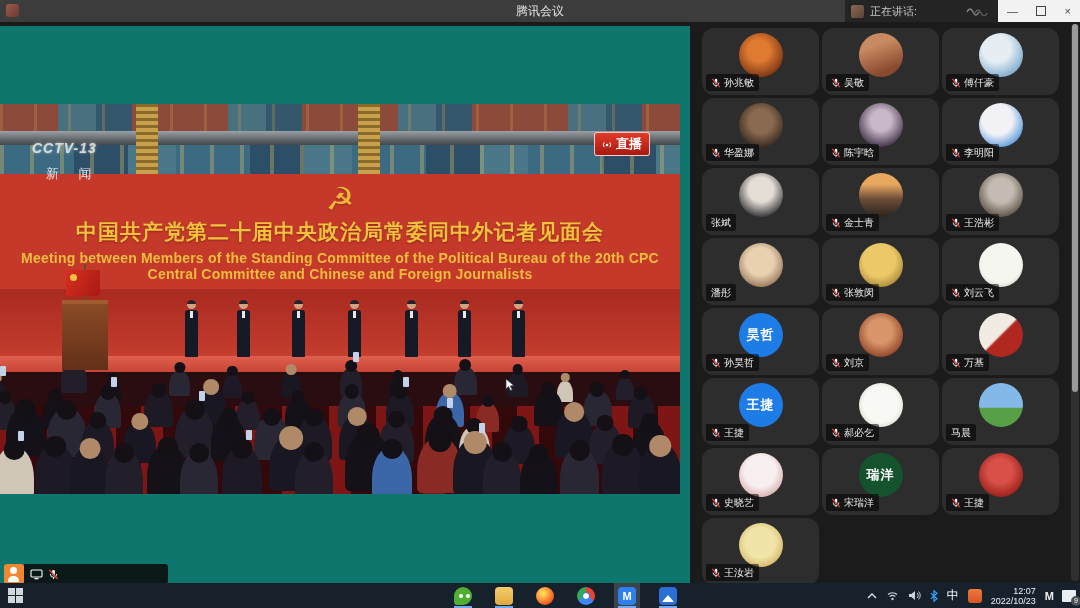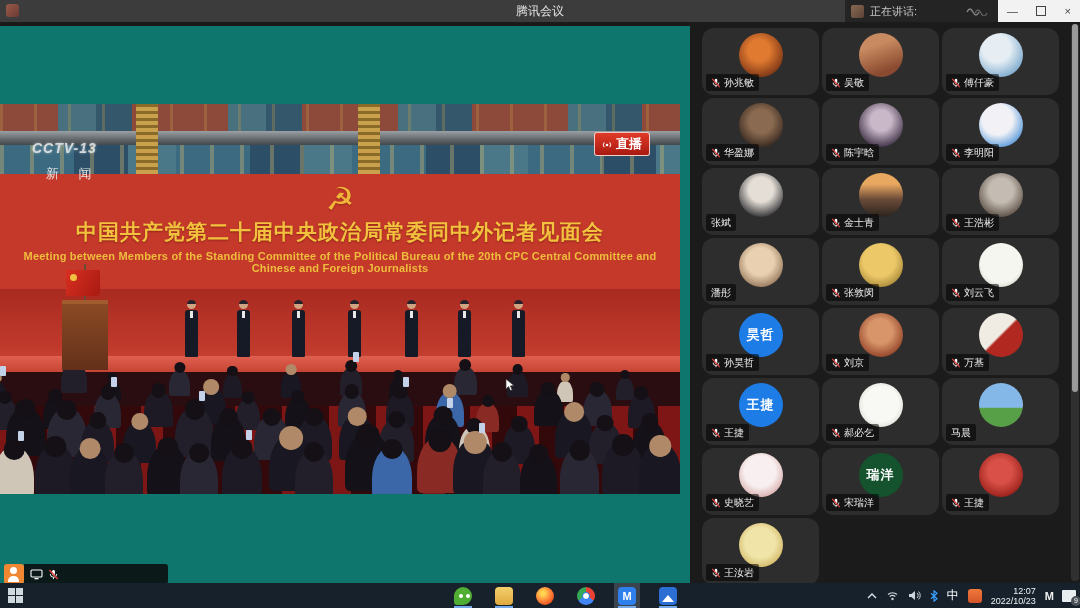--- a/index.html
+++ b/index.html
@@ -36,21 +36,21 @@
               repeating-linear-gradient(90deg,rgba(220,190,110,.35) 0 4px,rgba(0,0,0,0) 4px 30px),
               repeating-linear-gradient(90deg,#3c6a80 0 74px,#2c4e66 74px 128px,#4a7888 128px 176px);}
   .pillar{position:absolute;top:0;width:22px;height:70px;
           background:repeating-linear-gradient(0deg,#c9a14c 0 4px,#8a6a28 4px 7px);}
   .banner{position:absolute;left:0;top:70px;width:680px;height:115px;background:#c5392b;}
   .emblem{position:absolute;left:0;right:0;top:6px;text-align:center;font-size:32px;color:#f0b63a;
           text-shadow:0 1px 2px rgba(120,30,10,.6);}
   .banner-cn{position:absolute;left:0;right:0;top:44px;text-align:center;color:#f2c23e;
              font-size:21px;font-weight:bold;letter-spacing:1px;text-shadow:0 1px 2px rgba(100,20,5,.55);}
   .banner-en{position:absolute;left:0;right:0;top:76px;text-align:center;color:#eebd3c;
-             font-size:11px;font-weight:bold;letter-spacing:.2px;}
+             font-size:14px;font-weight:bold;letter-spacing:.2px;}
   .watermark{position:absolute;left:32px;top:36px;z-index:6;color:#f0f0f0;}
   .wm1{font-size:14px;font-weight:bold;font-style:italic;letter-spacing:1px;opacity:.85;
        text-shadow:0 0 3px rgba(255,255,255,.6);}
   .wm2{font-size:13px;letter-spacing:8px;margin-top:9px;margin-left:14px;opacity:.92;}
   .live-badge{position:absolute;left:594px;top:28px;z-index:6;display:flex;align-items:center;gap:4px;
               background:linear-gradient(#e03a28,#a81a10);border:1px solid rgba(255,255,255,.75);
               border-radius:3px;padding:2px 7px;color:#fff;font-size:13px;font-weight:bold;}
   .stage{position:absolute;left:0;top:185px;width:680px;height:83px;
          background:linear-gradient(#a92a20,#c03a2c 70%,#cf4a38);}
   .stage-floor{position:absolute;left:0;bottom:0;width:680px;height:16px;

